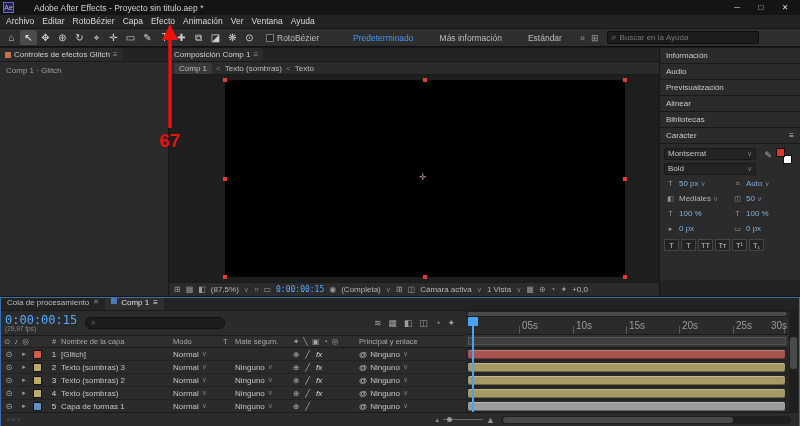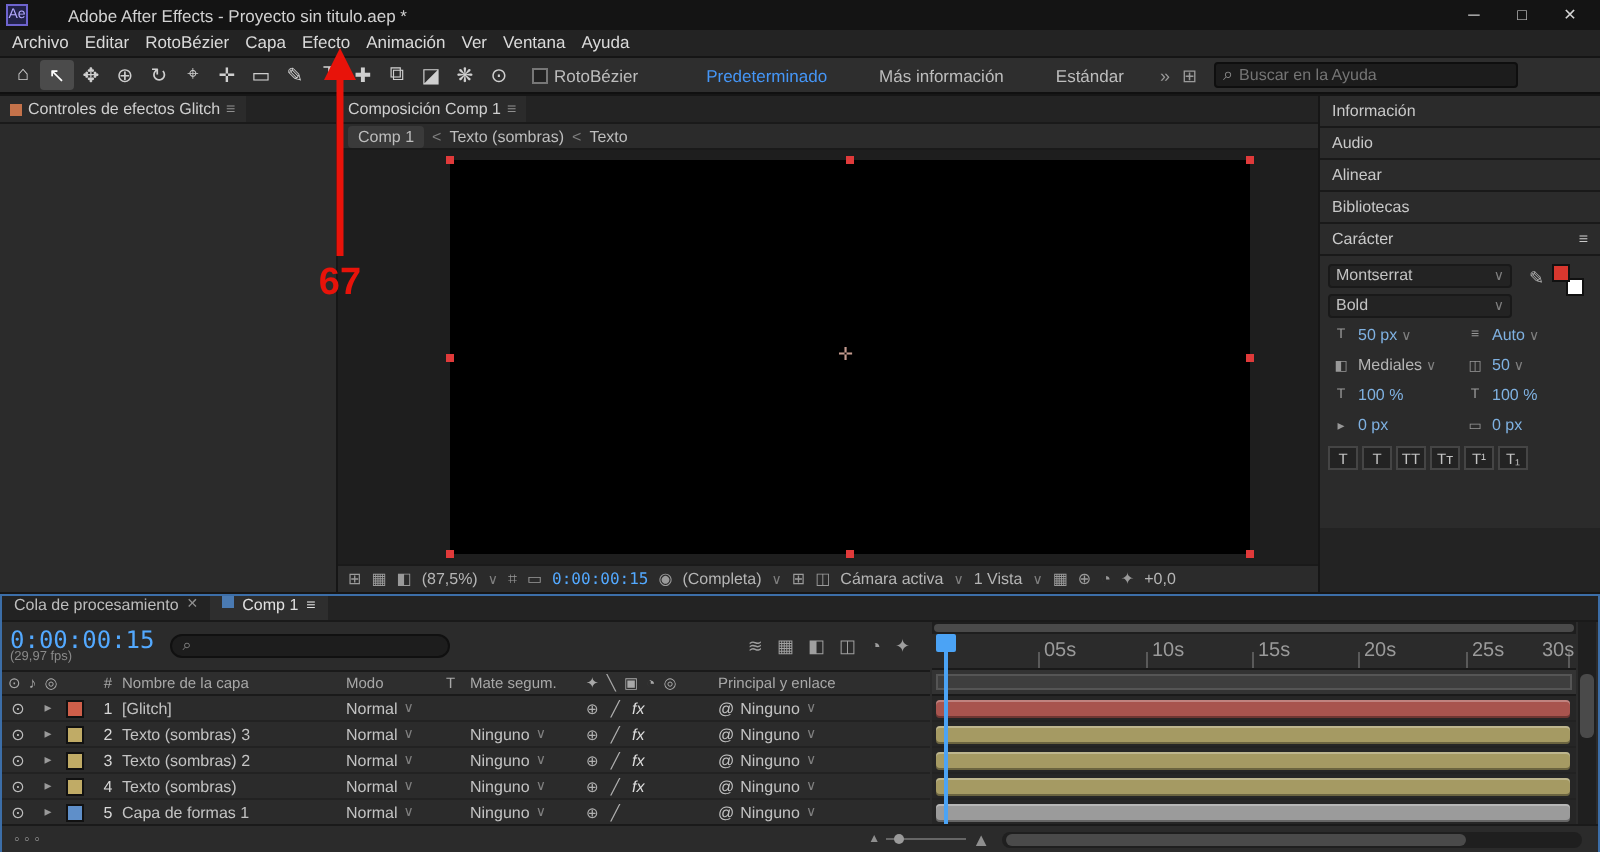--- a/index.html
+++ b/index.html
@@ -206,20 +206,21 @@
   </div>
 
   <div class="panel fx-panel">
     <div class="tabbar">
       <div class="tab">
         <span class="tabdot"></span>
         <span>Controles de efectos Glitch</span>
         <span class="pmenu">≡</span>
       </div>
     </div>
+    <div class="fx-src">Comp 1 · Glitch</div>
   </div>
 
   <div class="panel comp-panel">
     <div class="tabbar">
       <div class="tab">
         <span>Composición Comp 1</span>
         <span class="pmenu">≡</span>
       </div>
     </div>
     <div class="crumbs">
@@ -269,20 +270,23 @@
   </div>
 
   <div class="panel right-col">
     <div class="rp-header">
         <span>Información</span>
       </div>
     <div class="rp-header">
         <span>Audio</span>
       </div>
     <div class="rp-header">
+        <span>Previsualización</span>
+      </div>
+    <div class="rp-header">
         <span>Alinear</span>
       </div>
     <div class="rp-header">
         <span>Bibliotecas</span>
       </div>
     <div class="rp-header">
       <span>Carácter</span>
       <span class="pmenu">≡</span>
     </div>
     <div class="char-body">

